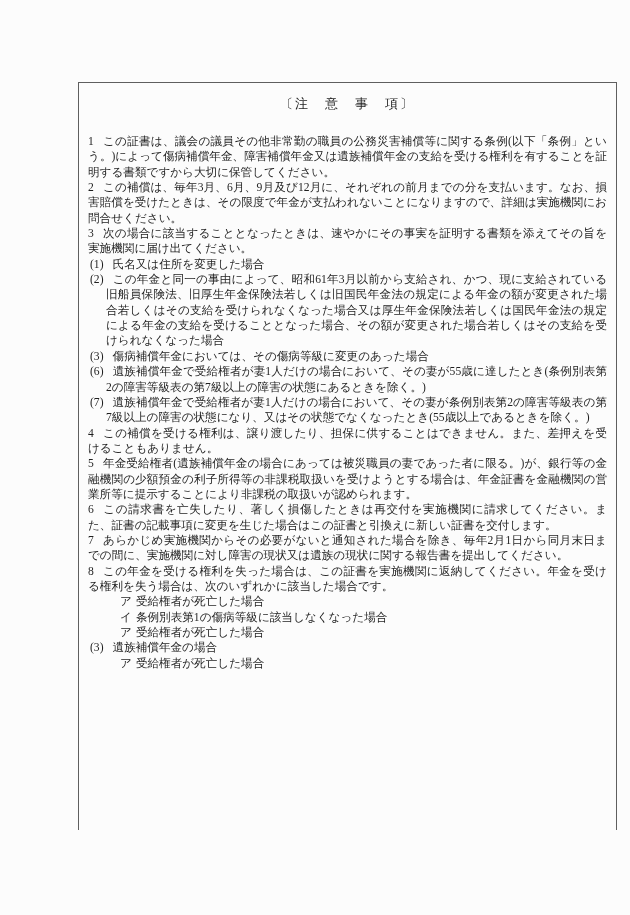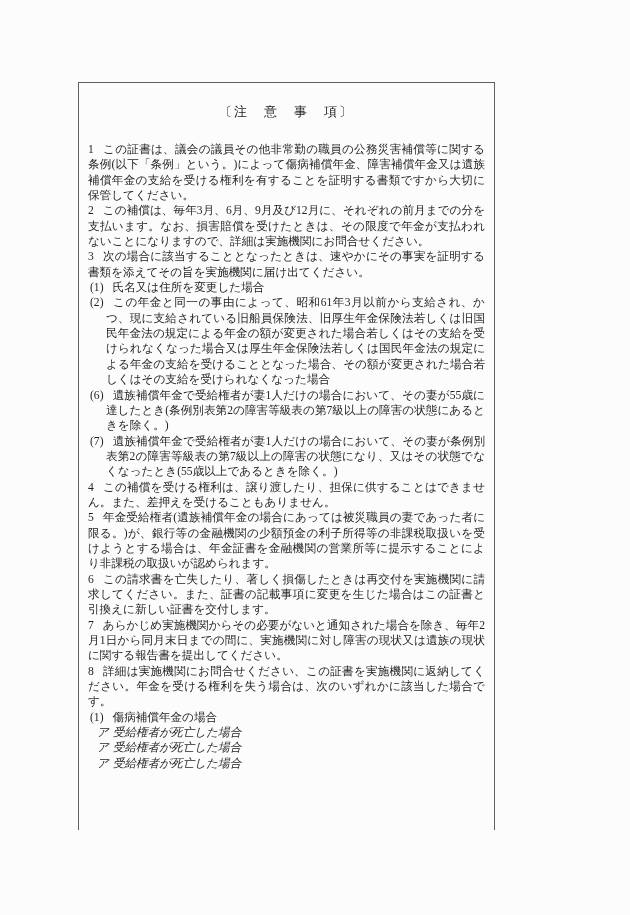--- a/index.html
+++ b/index.html
@@ -12,28 +12,28 @@
     background: #fcfcfc;
     font-family: "Liberation Serif", "DejaVu Serif", serif;
     color: #1f1f1f;
     overflow: hidden;
     position: relative;
   }
   .sheet {
     position: absolute;
     left: 78px;
     top: 82px;
-    width: 417px;
+    width: 539px;
     height: 748px;
     box-sizing: border-box;
     border-top: 1px solid #5f5f5f;
     border-left: 1px solid #5f5f5f;
     border-right: 1px solid #5f5f5f;
     border-bottom: none;
-    padding: 8px 9px;
+    padding: 0 9px;
     background: transparent;
   }
   .title {
     margin-top: 14px;
     margin-bottom: 23px;
     text-align: center;
     font-size: 13px;
     line-height: 14px;
     letter-spacing: 2px;
     white-space: pre;
@@ -54,42 +54,43 @@
     margin-left: 0;
   }
   .lv1 .num { margin-right: 9px; }
   .lv2 {
     margin-left: 2px;
     padding-left: 16px;
     text-indent: -16px;
   }
   .lv2 .num { margin-right: 9px; }
   .lv3 {
-    margin-left: 4px;
+    margin-left: 27px;
     text-indent: 5px;
-    font-style: italic;
   }
   .lv3 .num { margin-right: 4px; }
 </style>
 </head>
 <body>
 
 <div class="sheet">
   <div class="title">〔注　意　事　項〕</div>
   <div class="notes">
       <div class="note lv1"><span class="num">1</span><span class="txt">この証書は、議会の議員その他非常勤の職員の公務災害補償等に関する条例(以下「条例」という。)によって傷病補償年金、障害補償年金又は遺族補償年金の支給を受ける権利を有することを証明する書類ですから大切に保管してください。</span></div>
       <div class="note lv1"><span class="num">2</span><span class="txt">この補償は、毎年3月、6月、9月及び12月に、それぞれの前月までの分を支払います。なお、損害賠償を受けたときは、その限度で年金が支払われないことになりますので、詳細は実施機関にお問合せください。</span></div>
       <div class="note lv1"><span class="num">3</span><span class="txt">次の場合に該当することとなったときは、速やかにその事実を証明する書類を添えてその旨を実施機関に届け出てください。</span></div>
       <div class="note lv2"><span class="num">(1)</span><span class="txt">氏名又は住所を変更した場合</span></div>
       <div class="note lv2"><span class="num">(2)</span><span class="txt">この年金と同一の事由によって、昭和61年3月以前から支給され、かつ、現に支給されている旧船員保険法、旧厚生年金保険法若しくは旧国民年金法の規定による年金の額が変更された場合若しくはその支給を受けられなくなった場合又は厚生年金保険法若しくは国民年金法の規定による年金の支給を受けることとなった場合、その額が変更された場合若しくはその支給を受けられなくなった場合</span></div>
+      <div class="note lv2"><span class="num">(3)</span><span class="txt">傷病補償年金においては、その傷病等級に変更のあった場合</span></div>
       <div class="note lv2"><span class="num">(6)</span><span class="txt">遺族補償年金で受給権者が妻1人だけの場合において、その妻が55歳に達したとき(条例別表第2の障害等級表の第7級以上の障害の状態にあるときを除く。)</span></div>
       <div class="note lv2"><span class="num">(7)</span><span class="txt">遺族補償年金で受給権者が妻1人だけの場合において、その妻が条例別表第2の障害等級表の第7級以上の障害の状態になり、又はその状態でなくなったとき(55歳以上であるときを除く。)</span></div>
       <div class="note lv1"><span class="num">4</span><span class="txt">この補償を受ける権利は、譲り渡したり、担保に供することはできません。また、差押えを受けることもありません。</span></div>
       <div class="note lv1"><span class="num">5</span><span class="txt">年金受給権者(遺族補償年金の場合にあっては被災職員の妻であった者に限る。)が、銀行等の金融機関の少額預金の利子所得等の非課税取扱いを受けようとする場合は、年金証書を金融機関の営業所等に提示することにより非課税の取扱いが認められます。</span></div>
       <div class="note lv1"><span class="num">6</span><span class="txt">この請求書を亡失したり、著しく損傷したときは再交付を実施機関に請求してください。また、証書の記載事項に変更を生じた場合はこの証書と引換えに新しい証書を交付します。</span></div>
       <div class="note lv1"><span class="num">7</span><span class="txt">あらかじめ実施機関からその必要がないと通知された場合を除き、毎年2月1日から同月末日までの間に、実施機関に対し障害の現状又は遺族の現状に関する報告書を提出してください。</span></div>
-      <div class="note lv1"><span class="num">8</span><span class="txt">詳細は実施機関にお問合せください、この証書を実施機関に返納してください。年金を受ける権利を失う場合は、次のいずれかに該当した場合です。</span></div>
-      <div class="note lv2"><span class="num">(1)</span><span class="txt">傷病補償年金の場合</span></div>
+      <div class="note lv1"><span class="num">8</span><span class="txt">この年金を受ける権利を失った場合は、この証書を実施機関に返納してください。年金を受ける権利を失う場合は、次のいずれかに該当した場合です。</span></div>
       <div class="note lv3"><span class="num">ア</span><span class="txt">受給権者が死亡した場合</span></div>
+      <div class="note lv3"><span class="num">イ</span><span class="txt">条例別表第1の傷病等級に該当しなくなった場合</span></div>
       <div class="note lv3"><span class="num">ア</span><span class="txt">受給権者が死亡した場合</span></div>
+      <div class="note lv2"><span class="num">(3)</span><span class="txt">遺族補償年金の場合</span></div>
       <div class="note lv3"><span class="num">ア</span><span class="txt">受給権者が死亡した場合</span></div>
     </div>
 </div>
 
 </body></html>

